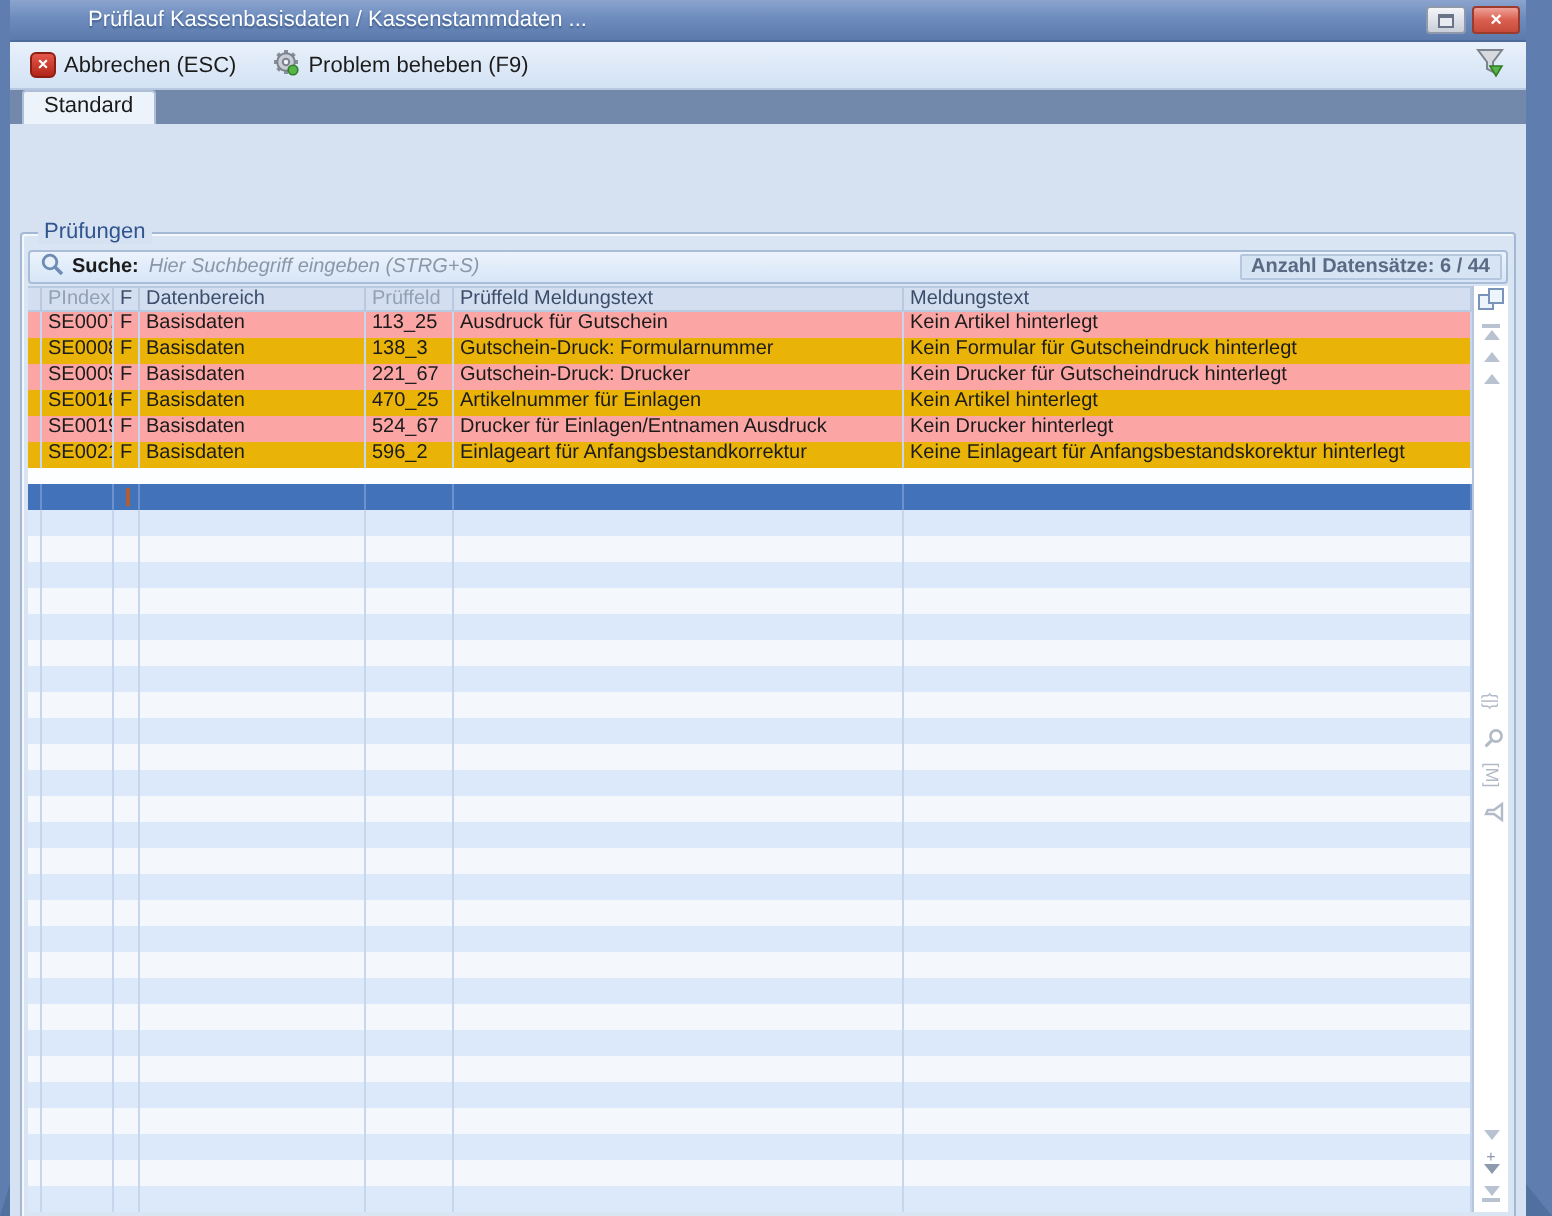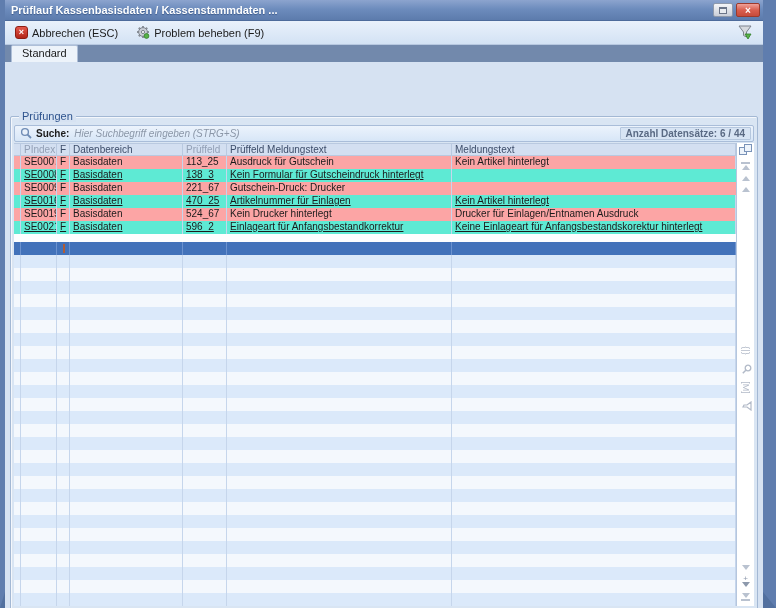--- a/index.html
+++ b/index.html
@@ -11,21 +11,21 @@
     border-bottom:16px solid #52709f; background:#d6e2f2;
     box-shadow: inset 0 0 0 1px #8fa6c9;
   }
   
   .titlebar{
     height:21px; flex:0 0 21px;
     background:linear-gradient(#8ca4ce,#6d8cbd 45%,#5c7bac);
     display:flex; align-items:center; padding:0 3px 0 6px;
     border-bottom:1px solid #4d6b9b;
   }
-  .title{ color:#fff; font-weight:bold; font-size:11px; text-shadow:0 1px 1px #3c5higher; text-shadow:0 1px 1px #3c5a8a; flex:1; white-space:nowrap; overflow:hidden;}
+  .title{ color:#fff; font-weight:normal; font-size:11px; text-shadow:0 1px 1px #3c5higher; text-shadow:0 1px 1px #3c5a8a; flex:1; white-space:nowrap; overflow:hidden;margin-left:33px;}
   .winbtns{ display:flex; gap:3px; align-items:center;}
   .wbtn{ height:14px; border-radius:2px; display:flex; align-items:center; justify-content:center; cursor:default; }
   .btn-restore{ width:20px; background:linear-gradient(#f4f5f8,#c9ced8); border:1px solid #8e99ac; }
   .restore-glyph{ width:8px; height:7px; border:1px solid #6a7488; border-top-width:2px; background:#e8ebf0; }
   .btn-close{ width:24px; background:linear-gradient(#f0a198,#d95f4f 50%,#c64b3b); border:1px solid #9c3a2c; color:#fff; font-size:10px; font-weight:bold; }
   
   .toolbar{
     height:24px; flex:0 0 24px; background:linear-gradient(#e9f1fb,#d3e2f4);
     border-bottom:1px solid #b7c8e0; display:flex; align-items:center; padding:0 6px; gap:10px;
   }
@@ -56,21 +56,21 @@
   .gridwrap{ flex:1; display:flex; overflow:hidden; background:#fff; }
   .gridcol{ flex:1; display:flex; flex-direction:column; overflow:hidden; border-right:1px solid #b5c6de;}
   .grow{ display:grid; grid-template-columns:7px 36px 13px 113px 44px 225px 1fr;
          height:13px; flex:0 0 13px; font-size:10px; line-height:12px; color:#1b1b1b; }
   .cell{ border-right:1px solid #c6d6ec; padding:0 0 0 3px; white-space:nowrap; overflow:hidden; }
   .cell.ind{ padding:0; }
   .header{ background:#d3dff1; border-top:1px solid #b9c9e0; border-bottom:1px solid #b9c9e0; }
   .header .cell{ color:#3d4d6a; border-right:1px solid #b9c9e0; display:flex; align-items:center; gap:2px;}
   .header .muted{ color:#93a0b6; }
   .r-white{ background:#fca5a5; }
-  .r-alt{ background:#5eead4;text-decoration:underline; }
+  .r-alt{ background:#eab308; }
   .r-sel{ background:#4272ba; }
   .r-sel .cell{ border-right:1px solid #6b92cf; }
   .r-spacer{ height:8px; flex:0 0 8px; background:#fdfeff; }
   .e-blue{ background:#dbe9fa; }
   .e-pale{ background:#f4f8fd; }
   .cursorline{ display:inline-block; width:2px; height:9px; background:#b05c36; margin:2px 0 0 3px; }
   .gridfiller{ flex:1; background:#fff; }
   
   .navstrip{ width:17px; flex:0 0 17px; background:#fff; display:flex; flex-direction:column; align-items:center; padding:1px 0;}
   .nspacer{ flex:1; }
@@ -178,47 +178,49 @@
                 <div class="cell">113_25</div>
                 <div class="cell">Ausdruck für Gutschein</div>
                 <div class="cell">Kein Artikel hinterlegt</div>
               </div>
               <div class="grow r-alt">
                 <div class="cell ind"></div>
                 <div class="cell">SE0008</div>
                 <div class="cell">F</div>
                 <div class="cell">Basisdaten</div>
                 <div class="cell">138_3</div>
+                <div class="cell">Gutschein-Druck: Formularnummer</div>
                 <div class="cell">Kein Formular für Gutscheindruck hinterlegt</div>
               </div>
               <div class="grow r-white">
                 <div class="cell ind"></div>
                 <div class="cell">SE0009</div>
                 <div class="cell">F</div>
                 <div class="cell">Basisdaten</div>
                 <div class="cell">221_67</div>
                 <div class="cell">Gutschein-Druck: Drucker</div>
+                <div class="cell">Kein Drucker für Gutscheindruck hinterlegt</div>
               </div>
               <div class="grow r-alt">
                 <div class="cell ind"></div>
                 <div class="cell">SE0016</div>
                 <div class="cell">F</div>
                 <div class="cell">Basisdaten</div>
                 <div class="cell">470_25</div>
                 <div class="cell">Artikelnummer für Einlagen</div>
                 <div class="cell">Kein Artikel hinterlegt</div>
               </div>
               <div class="grow r-white">
                 <div class="cell ind"></div>
                 <div class="cell">SE0019</div>
                 <div class="cell">F</div>
                 <div class="cell">Basisdaten</div>
                 <div class="cell">524_67</div>
+                <div class="cell">Drucker für Einlagen/Entnamen Ausdruck</div>
                 <div class="cell">Kein Drucker hinterlegt</div>
-                <div class="cell">Drucker für Einlagen/Entnamen Ausdruck</div>
               </div>
               <div class="grow r-alt">
                 <div class="cell ind"></div>
                 <div class="cell">SE0021</div>
                 <div class="cell">F</div>
                 <div class="cell">Basisdaten</div>
                 <div class="cell">596_2</div>
                 <div class="cell">Einlageart für Anfangsbestandkorrektur</div>
                 <div class="cell">Keine Einlageart für Anfangsbestandskorektur hinterlegt</div>
               </div>

